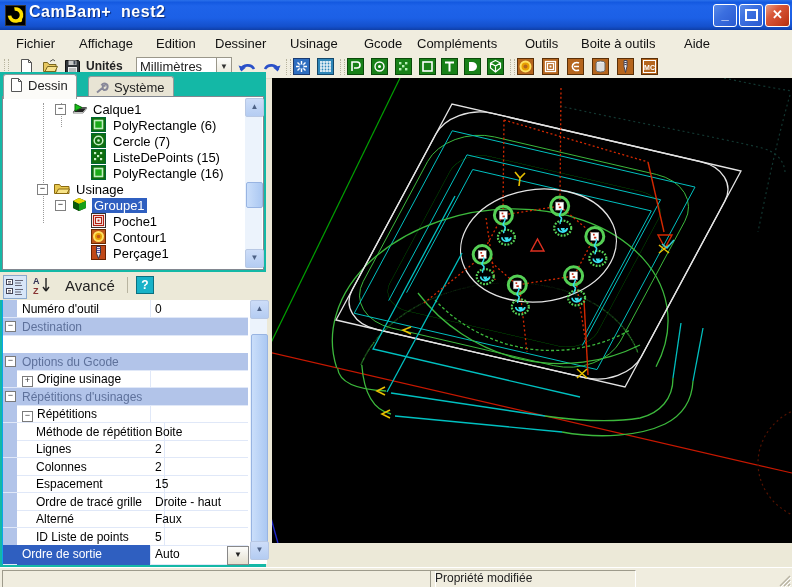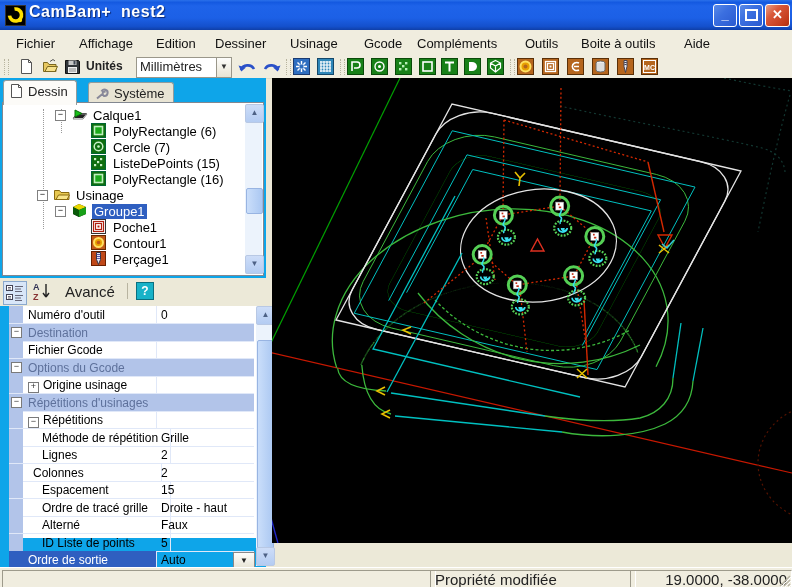--- a/index.html
+++ b/index.html
@@ -20,50 +20,50 @@
 
 #tools{left:0;top:56px;width:792px;height:22px;background:#F0EDDF;border-bottom:1px solid #E0DCC8}
 .grip{top:3px;width:3px;height:16px;border-left:1px dotted #b8b49e;border-right:1px dotted #b8b49e}
 .ticon{top:2px;width:17px;height:17px}
 #unites{left:86px;top:3px;font-size:12px;font-weight:bold;color:#222}
 #combo{left:136px;top:1px;width:79px;height:18px;background:#fff;border:1px solid #9a978a;
  font-size:13px;color:#222;padding:1px 0 0 3px}
 #combobtn{left:216px;top:1px;width:14px;height:19px;background:linear-gradient(180deg,#fdfdfb,#e8e4d4);
  border:1px solid #9a978a;font-size:8px;text-align:center;line-height:18px;color:#333}
 
-#panel{left:0;top:78px;width:266px;height:509px;background:#0ea5e9}
+#panel{left:0;top:72px;width:266px;height:509px;background:#14b8a6}
 .tab{top:2px;height:21px;border:1px solid #919b9c;border-bottom:none;border-radius:3px 3px 0 0;
  font-size:13px;color:#222;padding:3px 8px 0 6px}
 #tab1{left:3px;background:#FCFBF8;z-index:2}
 #tab2{left:88px;background:#E8E4D4;top:4px;height:19px}
 #treebox{left:2px;top:24px;width:260px;height:172px;background:#fff;border:1px solid #828790}
 .trow{position:absolute;height:16px;font-size:13px;color:#000;white-space:nowrap}
 .tico{position:absolute;width:15px;height:15px;top:0}
 .exp{position:absolute;width:9px;height:9px;border:1px solid #808080;background:#fff;top:3px;
  font-size:9px;line-height:7px;text-align:center;color:#000}
 .sel{background:#2F5FC0;color:#fff;padding:0 2px}
 
 .sb{position:absolute;width:17px;background:#ECF3FC}
 .sbtn{position:absolute;left:0;width:17px;height:17px;border-radius:2px;border:1px solid #B8C8E4;
  background:linear-gradient(180deg,#CDDDF8,#B4CCF2);color:#4D6185;font-size:8px;text-align:center;line-height:15px}
 .sthumb{position:absolute;left:1px;width:15px;border-radius:2px;border:1px solid #98B4E2;
  background:linear-gradient(90deg,#CADEFA,#ABC8F2)}
 
 #phead{left:0;top:200px;width:266px;height:28px;background:#ECE9D8}
-#pgrid{left:2px;top:228px;width:264px;height:232px;background:#fff;font-size:12px;border-left:7px solid #0ea5e9}
+#pgrid{left:2px;top:228px;width:264px;height:264px;background:#fff;font-size:12px;border-left:1px solid #0ea5e9}
 .prow{position:absolute;left:0;width:245px;height:17px;border-bottom:1px solid #E0E8F8}
 .prow .gut{position:absolute;left:0;top:0;width:14px;height:17px;background:#B2C4E9}
 .prow .nm{position:absolute;left:14px;top:0;width:128px;height:16px;padding:2px 0 0 5px;color:#000;border-right:1px solid #E0E8F8;white-space:nowrap;overflow:hidden}
 .prow .vl{position:absolute;left:148px;top:0;width:96px;height:16px;padding:2px 0 0 4px;color:#000;white-space:nowrap}
 .cat{background:#B2C4E9}
 .cat .nm{color:#5E719B;border-right:none;left:14px}
 .pexp{position:absolute;width:9px;height:9px;border:1px solid #7a7a7a;background:#fff;top:3px;left:2px;
  font-size:9px;line-height:7px;text-align:center;color:#333}
 
-#status{left:0;top:567px;width:792px;height:20px;background:#F0EDDF;border-top:1px solid #fff;font-size:15px;color:#222}
+#status{left:0;top:567px;width:792px;height:20px;background:#F0EDDF;border-top:1px solid #fff;font-size:12px;color:#222}
 .spane{position:absolute;top:2px;height:16px;border:1px solid;border-color:#9d9a8b #fff #fff #9d9a8b;padding:0 4px}
 
 #view{left:272px;top:78px;width:520px;height:465px;background:#000}
 </style></head><body>
 
 <div id="title" class="abs">
   <div class="logo abs"><svg width="19" height="19">
         <g transform="rotate(-100 9.5 9)">
           <circle cx="9.5" cy="9" r="6" fill="none" stroke="#FFE000" stroke-width="3.6" stroke-dasharray="28 10"></circle>
         </g>
@@ -326,25 +326,20 @@
  <div id="pgrid" class="abs">
   <div class="prow" style="top:0">
         <span class="gut"></span>
         <span class="nm">Numéro d'outil</span>
         <span class="vl">0</span>
       </div>
   <div class="prow cat" style="top:18px">
         <span class="pexp">−</span>
         <span class="nm">Destination</span>
       </div>
-  <div class="prow" style="top:35px">
-        <span class="gut"></span>
-        <span class="nm">Fichier Gcode</span>
-        <span class="vl"></span>
-      </div>
   <div class="prow cat" style="top:53px">
         <span class="pexp">−</span>
         <span class="nm">Options du Gcode</span>
       </div>
   <div class="prow" style="top:70px">
         <span class="gut"></span>
         <span class="nm"><span class="pexp" style="position:relative;display:inline-block;left:0;top:0;margin-right:4px">+</span>Origine usinage</span>
         <span class="vl"></span>
       </div>
   <div class="prow cat" style="top:88px">
@@ -352,30 +347,30 @@
         <span class="nm">Répétitions d'usinages</span>
       </div>
   <div class="prow" style="top:105px">
         <span class="gut"></span>
         <span class="nm"><span class="pexp" style="position:relative;display:inline-block;left:0;top:0;margin-right:4px">−</span>Répétitions</span>
         <span class="vl"></span>
       </div>
   <div class="prow" style="top:123px">
         <span class="gut"></span>
         <span class="nm" style="padding-left:19px">Méthode de répétition</span>
-        <span class="vl">Grille</span>
+        <span class="vl">Boite</span>
       </div>
   <div class="prow" style="top:140px">
         <span class="gut"></span>
         <span class="nm" style="padding-left:19px">Lignes</span>
         <span class="vl">2</span>
       </div>
   <div class="prow" style="top:158px">
         <span class="gut"></span>
-        <span class="nm" style="padding-left:10px">Colonnes</span>
+        <span class="nm" style="padding-left:19px">Colonnes</span>
         <span class="vl">2</span>
       </div>
   <div class="prow" style="top:175px">
         <span class="gut"></span>
         <span class="nm" style="padding-left:19px">Espacement</span>
         <span class="vl">15</span>
       </div>
   <div class="prow" style="top:193px">
         <span class="gut"></span>
         <span class="nm" style="padding-left:19px">Ordre de tracé grille</span>
@@ -515,21 +510,20 @@
  <path d="M387 167l10 8M397 167l-10 8"></path>
  <path d="M139 249l-8 3l8 4"></path>
 </g>
 <path d="M390 166l5 4l7-8" fill="none" stroke="#30C8D8" stroke-width="1.6"></path>
 </svg>
 </div>
 
 <div id="status" class="abs">
  <div class="spane abs" style="left:2px;width:424px"></div>
  <div class="spane abs" style="left:430px;width:196px">Propriété modifiée</div>
- <div class="spane abs" style="left:630px;width:152px;text-align:right">19.0000, -38.0000</div>
  <svg class="abs" style="left:778px;top:6px" width="13" height="13">
       <g stroke="#b8b4a4" stroke-width="1.5">
         <path d="M12 2L2 12"></path>
         <path d="M12 6L6 12"></path>
         <path d="M12 10L10 12"></path>
       </g>
       <g stroke="#fff" stroke-width="1">
         <path d="M13 3L3 13"></path>
         <path d="M13 7L7 13"></path>
         <path d="M13 11L11 13"></path>

